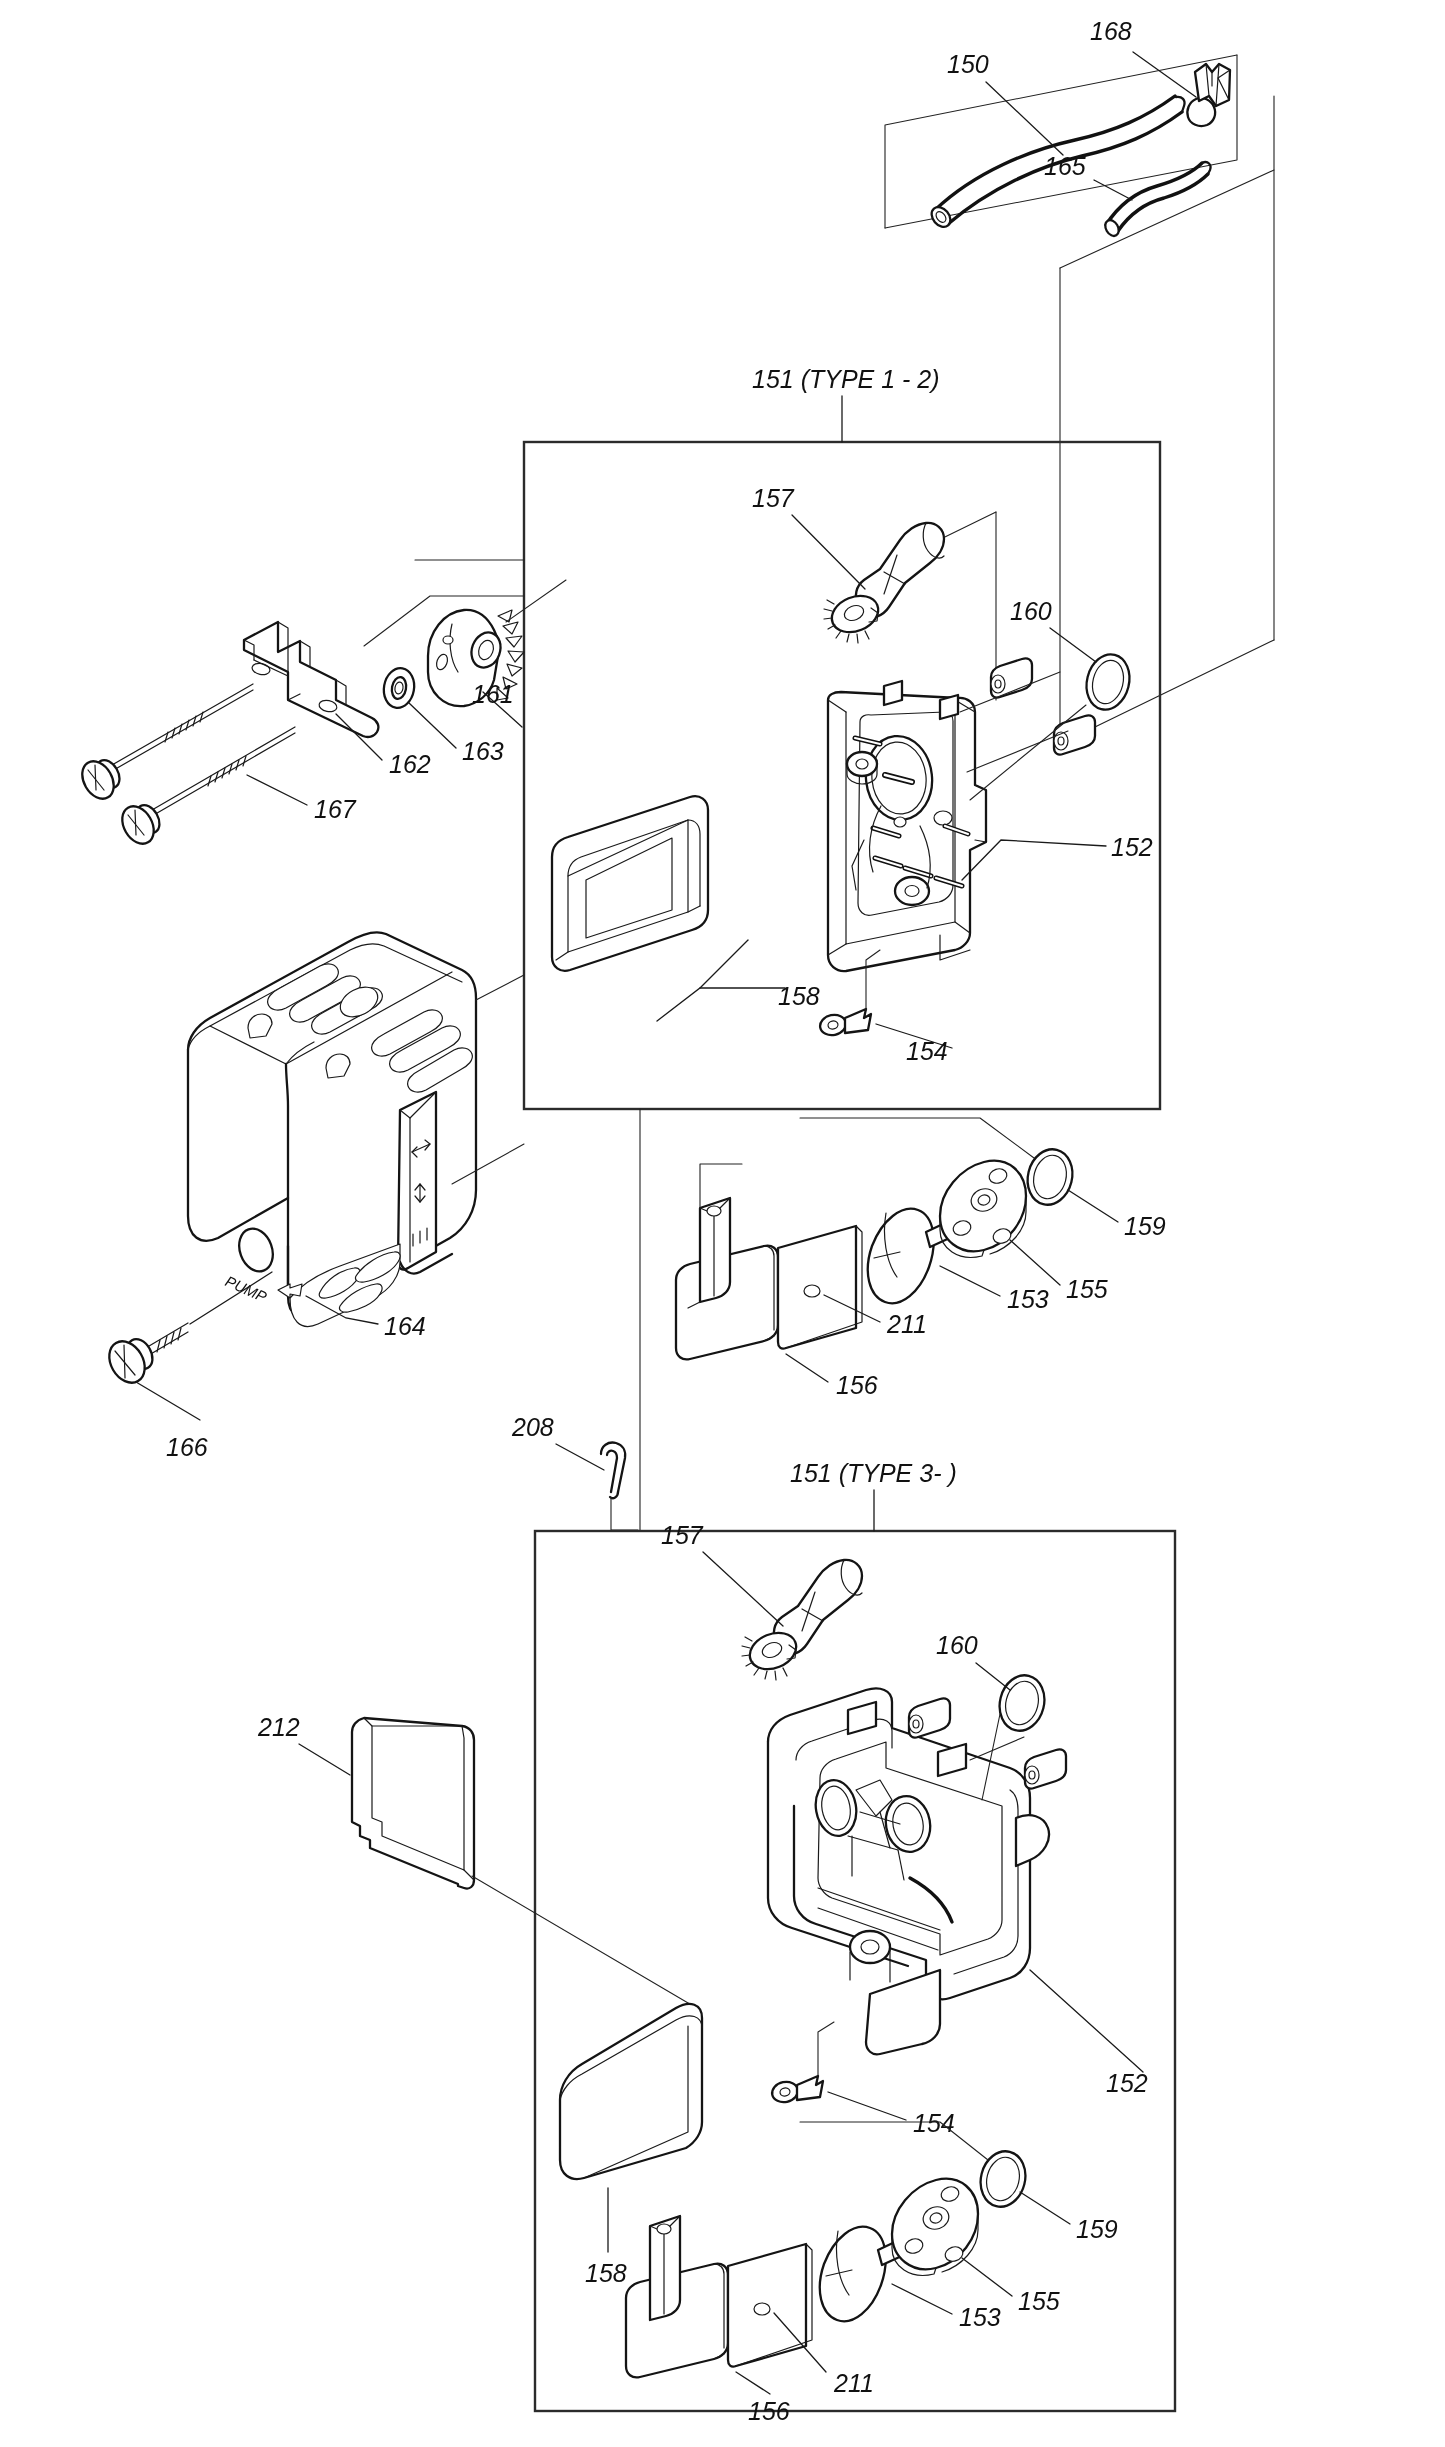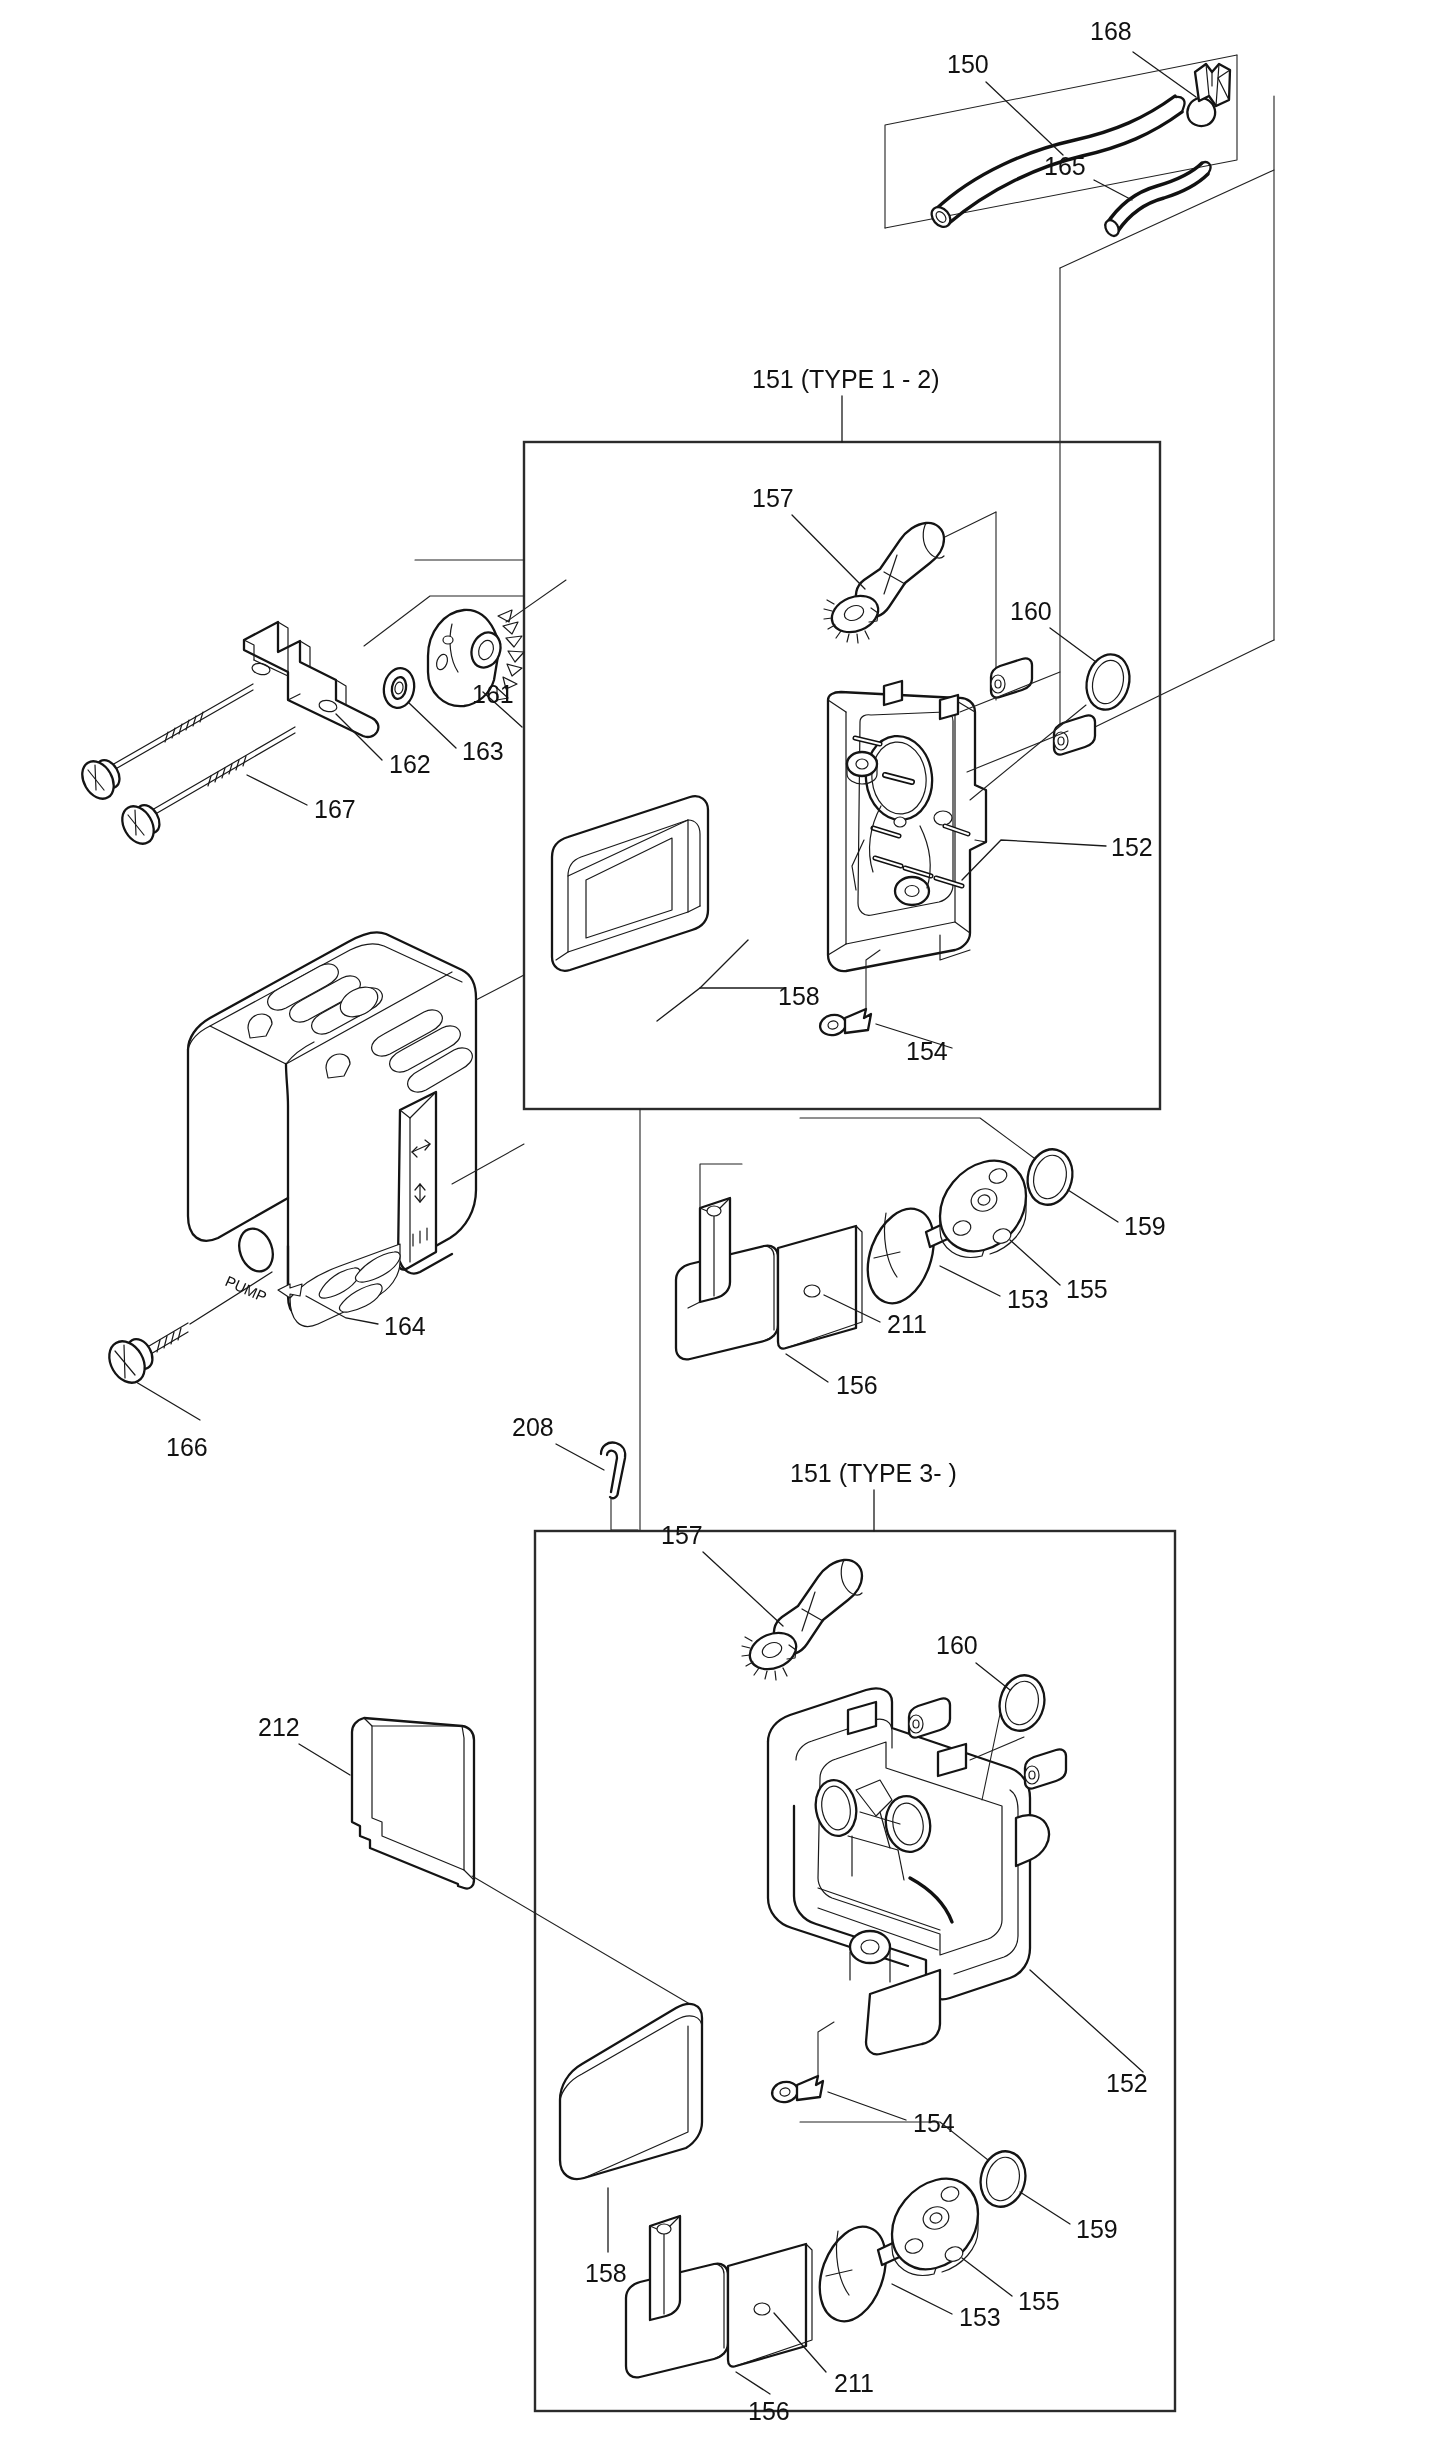--- a/index.html
+++ b/index.html
@@ -1,18 +1,18 @@
 <!DOCTYPE html>
 <html><head>
 <meta charset="utf-8">
 <title>Parts Diagram</title>
 <style>
   html,body{margin:0;padding:0;background:#ffffff;}
   body{font-family:"Liberation Sans", sans-serif;}
-  #stage{position:relative;width:1445px;height:2447px;background:#fff;overflow:hidden;}
+  #stage{position:relative;width:1445px;height:2447px;background:#fff;overflow:hidden;font-style:italic;}
   svg#diagram{position:absolute;left:0;top:0;width:1445px;height:2447px;display:block;}
   .ln-thin{fill:none;stroke:#1a1a1a;stroke-width:1.2;stroke-linecap:round;stroke-linejoin:round;}
   .ln-hair{fill:none;stroke:#222;stroke-width:1.1;stroke-linecap:round;stroke-linejoin:round;}
   .ln-thick{fill:none;stroke:#111;stroke-width:3.4;stroke-linecap:round;stroke-linejoin:round;}
   .ln-med{fill:none;stroke:#141414;stroke-width:2.3;stroke-linecap:round;stroke-linejoin:round;}
   .frame{fill:none;stroke:#2b2b2b;stroke-width:2.4;}
   .leader{fill:none;stroke:#1a1a1a;stroke-width:1.3;stroke-linecap:round;}
   .fillw{fill:#ffffff;}
   .lbl{font-family:"Liberation Sans", sans-serif;font-size:25px;fill:#111;letter-spacing:0px;}
   .lbl-t{font-family:"Liberation Sans", sans-serif;font-size:25px;fill:#111;}

